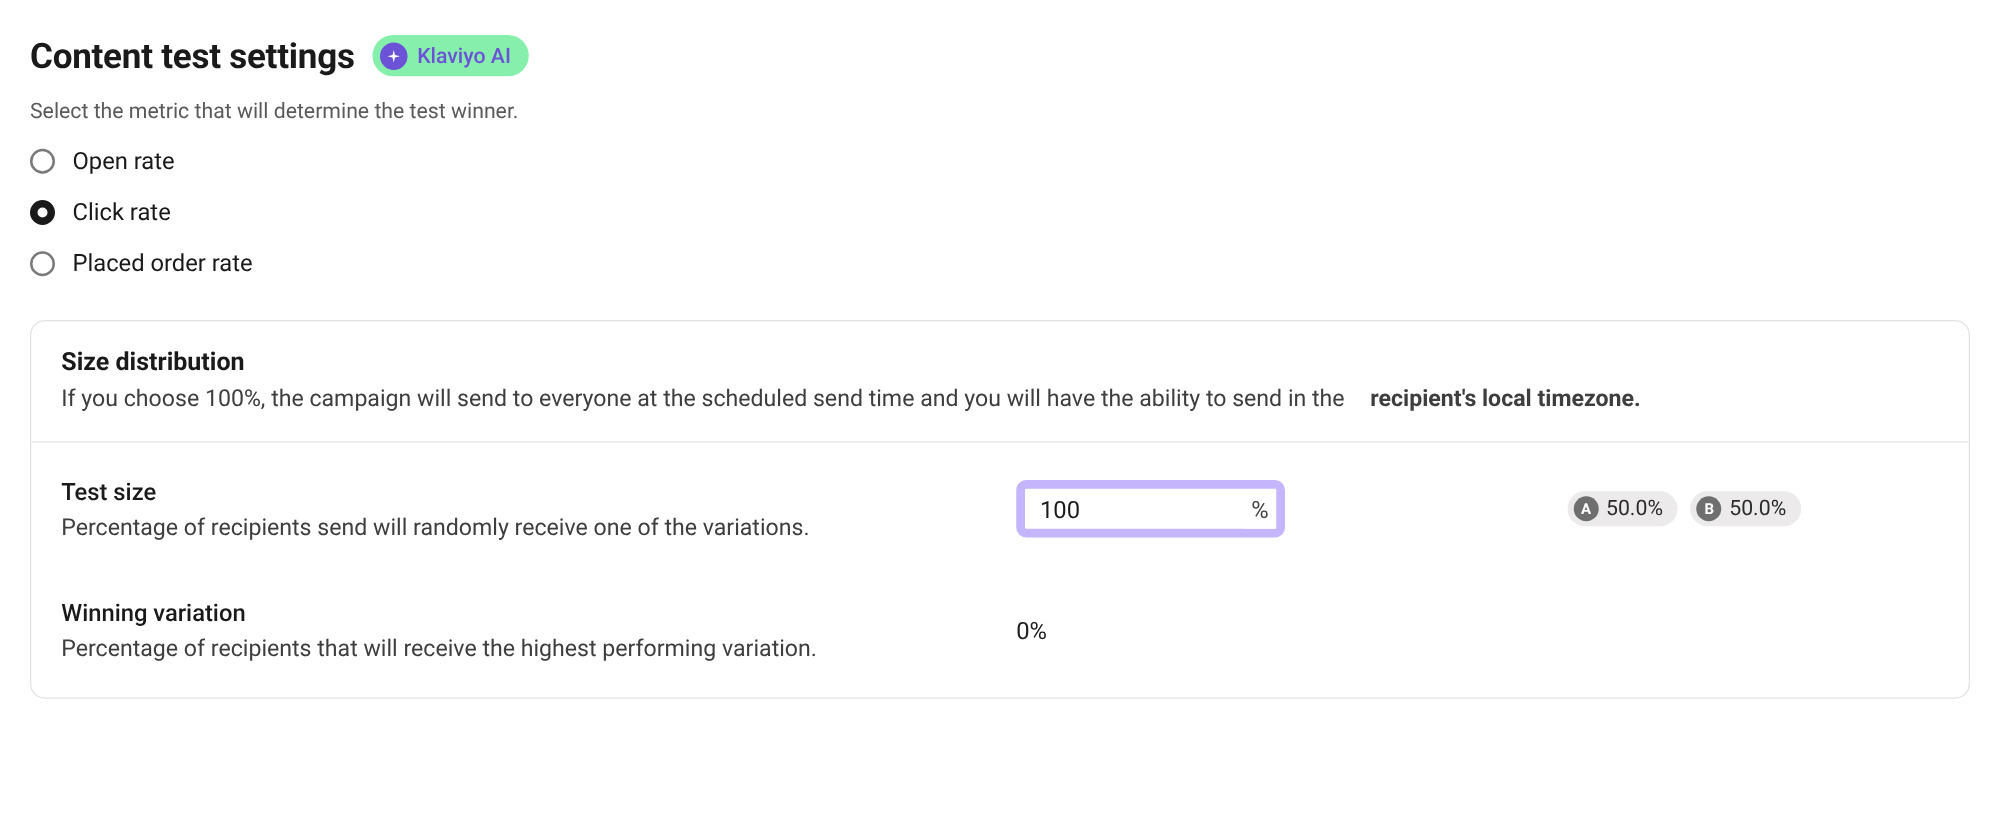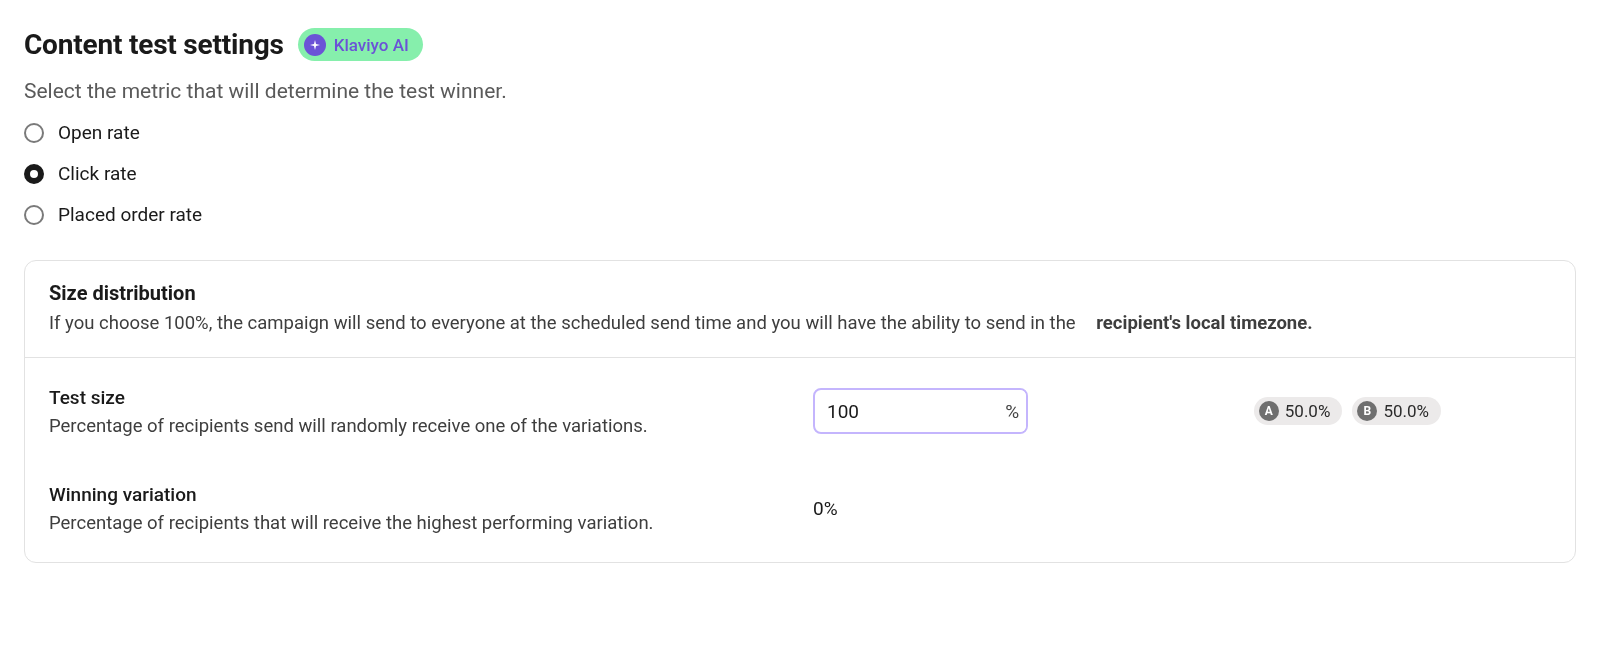--- a/index.html
+++ b/index.html
@@ -51,21 +51,21 @@
   .ai-badge .sparkle svg { display:block; }
 
   
   .section-label {
     font-size: 19px;
     font-weight: 500;
     color: #1a1a1a;
     margin: 0;
   }
   .section-help {
-    font-size: 21px;
+    font-size: 17px;
     color: #5a5a5a;
     margin: 4px 0 0 0;
   }
 
   
   .radio-group {
     margin-top: 18px;
     display: flex;
     flex-direction: column;
     gap: 18px;
@@ -148,21 +148,21 @@
   .field-help {
     font-size: 18.5px;
     color: #3e3e3e;
     margin: 0;
   }
 
   
   .input-wrap {
     display: flex;
     align-items: stretch;
-    border: 2px solid #c4b5fd;
+    border: 7px solid #c4b5fd;
     border-radius: 8px;
     overflow: hidden;
     width: 215px;
     height: 46px;
     background: #fff;
   }
   .input-wrap input {
     border: none;
     outline: none;
     padding: 0 12px;

